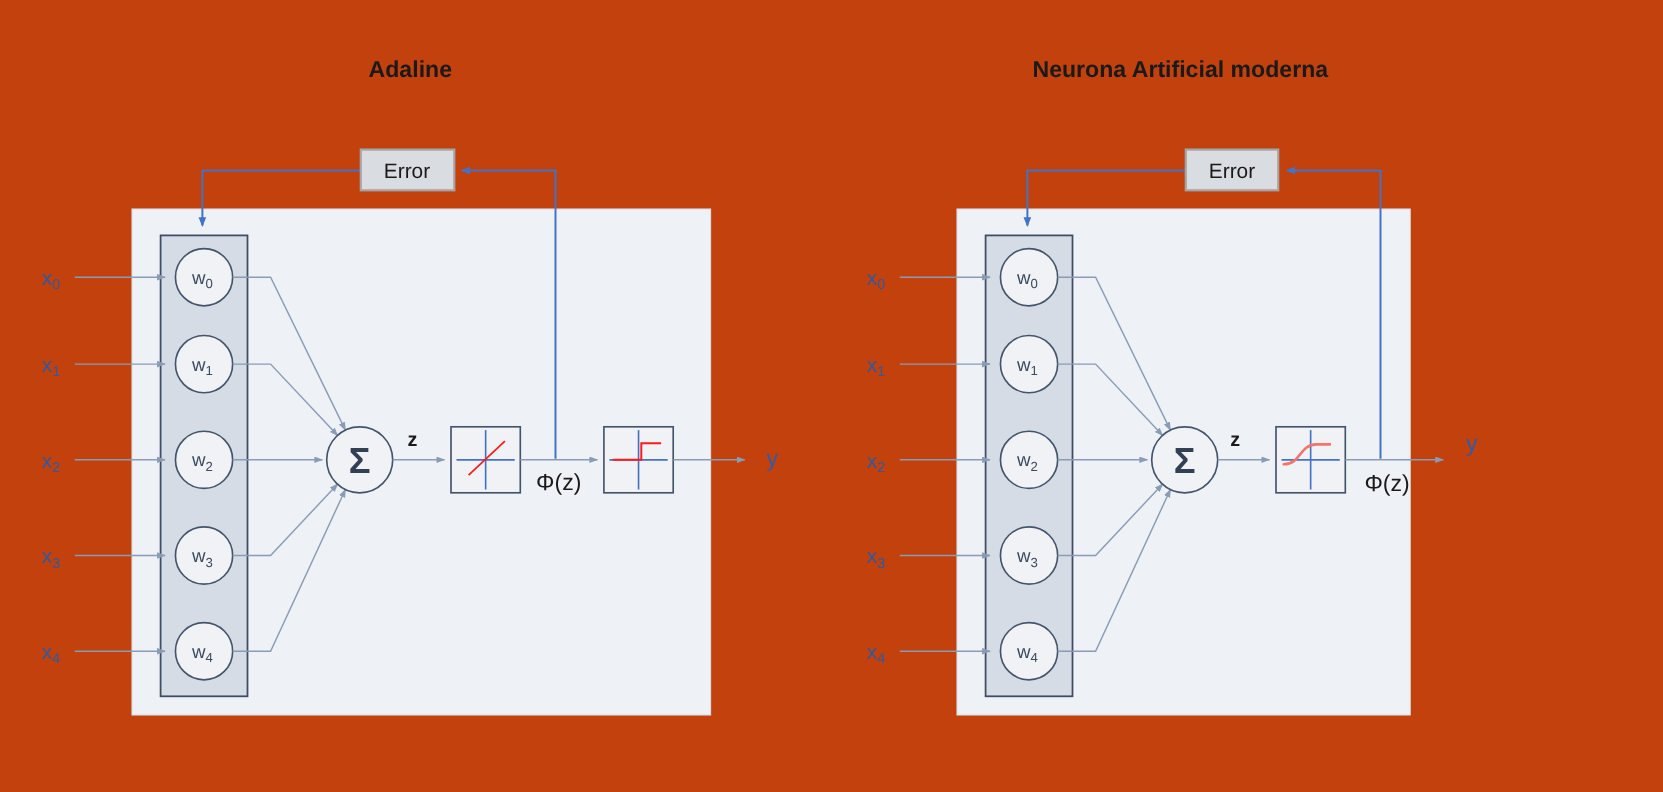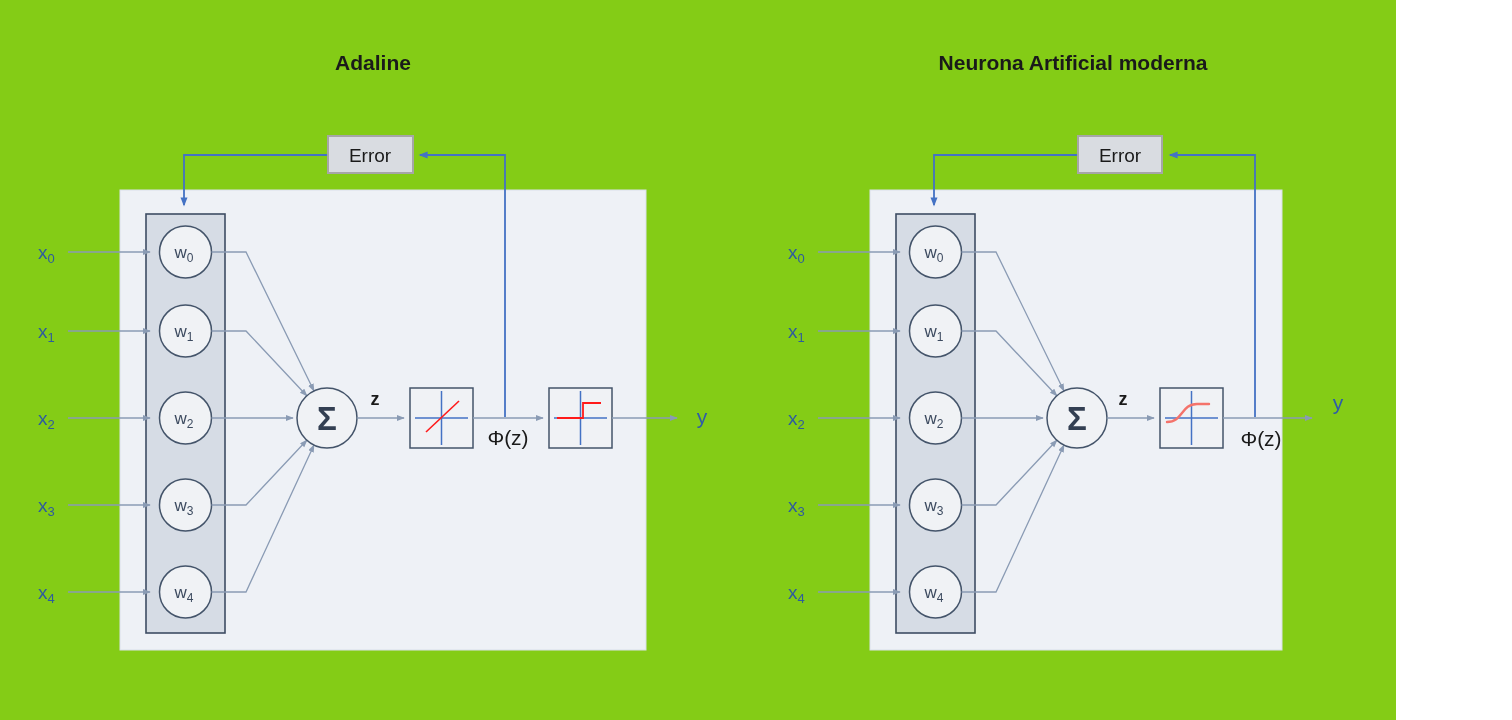--- a/index.html
+++ b/index.html
@@ -1,16 +1,16 @@
 <!DOCTYPE html>
 <html><head>
 <meta charset="utf-8">
 <style>
   html,body{margin:0;padding:0;background:#ffffff;}
-  #canvas-wrap{position:relative;width:1396px;height:720px;background:#84cc16;overflow:hidden;}
+  #canvas-wrap{position:relative;width:1512px;height:720px;background:#c2410c;overflow:hidden;}
   svg{display:block;}
   text{font-family:"Liberation Sans",sans-serif;fill:#1a1a1a;}
   .title-text{font-size:21px;font-weight:bold;}
   .error-text{font-size:19px;}
   .input-text{font-size:19px;fill:#2E5B9E;}
   .input-text .sub{font-size:13px;}
   .weight-text{font-size:17px;fill:#3C4A5F;}
   .weight-text .sub{font-size:12px;}
   .sum-text{font-size:33px;font-weight:600;fill:#333F52;}
   .z-text{font-size:18px;font-weight:600;}

